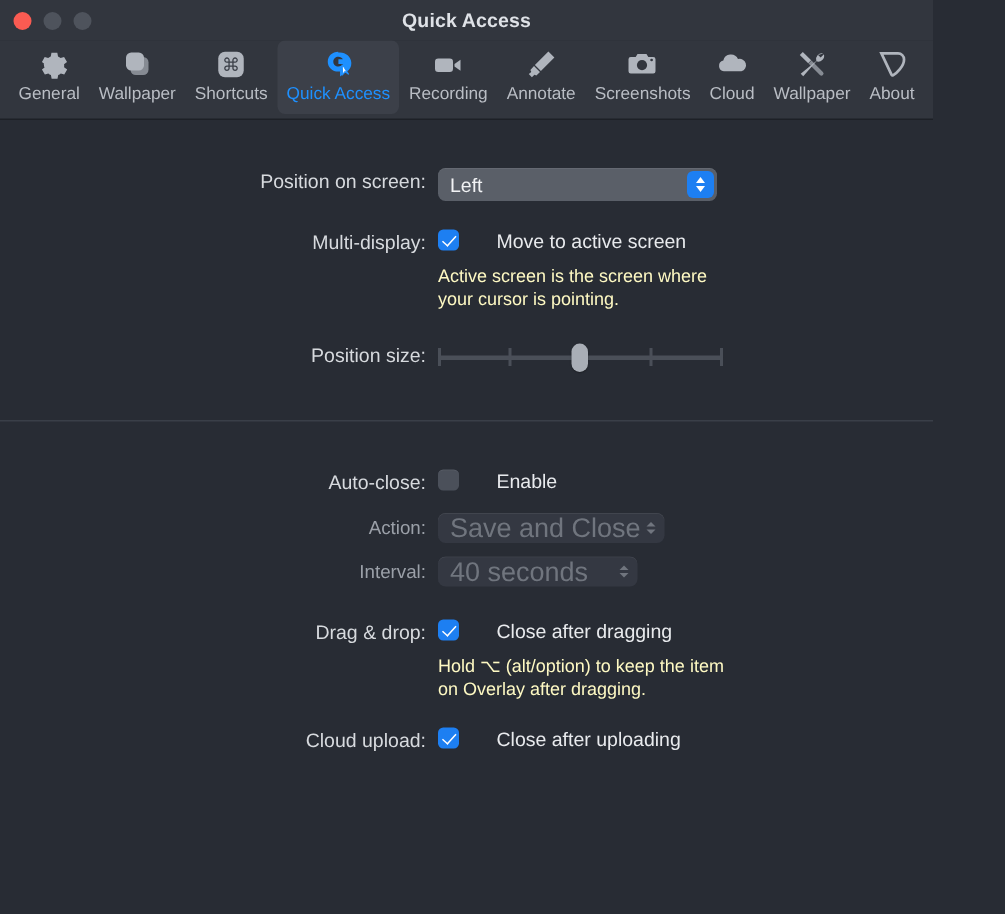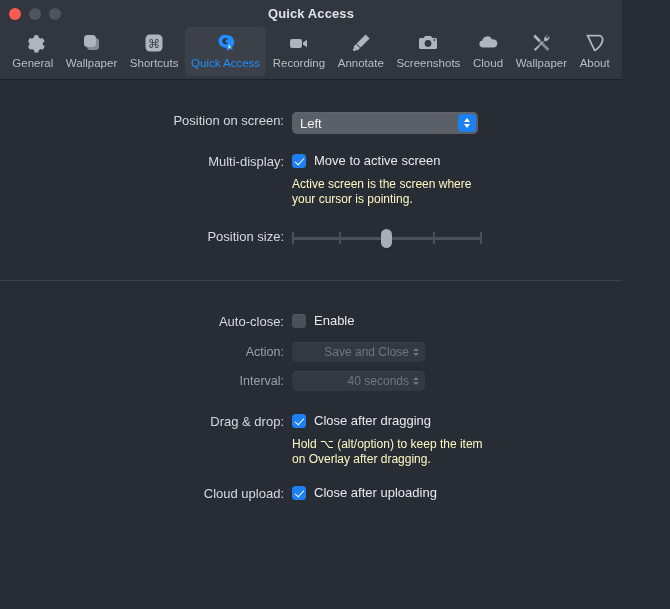--- a/index.html
+++ b/index.html
@@ -157,30 +157,30 @@
   }
   .chev.up   { border-bottom: 4px solid #fff; margin-bottom: 2px; }
   .chev.down { border-top: 4px solid #fff; }
 
   
   .popup.disabled {
     background: #343842;
     min-width: 133px;
     height: 20px;
   }
-  .popup.disabled .ptext { color: #70757e; font-size: 12px; text-align: right; }
+  .popup.disabled .ptext { color: #70757e; font-size: 18px; }
   .popup.disabled .pind {
     background: transparent;
     width: 14px; height: 14px;
   }
   .popup.disabled .chev.up   { border-bottom-color: #70757e; border-left-width:3px; border-right-width:3px; border-bottom-width:3.5px; margin-bottom: 2px;}
   .popup.disabled .chev.down { border-top-color: #70757e; border-left-width:3px; border-right-width:3px; border-top-width:3.5px; }
 
   
-  .cbrow { display: flex; align-items: flex-end; gap: 8px; }
+  .cbrow { display: flex; align-items: flex-start; gap: 25px; }
   .cbox {
     width: 14px; height: 14px;
     border-radius: 3.5px;
     flex: none;
     position: relative;
   }
   .cbox.on { background: #1d7ff2; }
   .cbox.off {
     background: #4b505a;
     box-shadow: 0 0.5px 0 rgba(255,255,255,0.10) inset;

